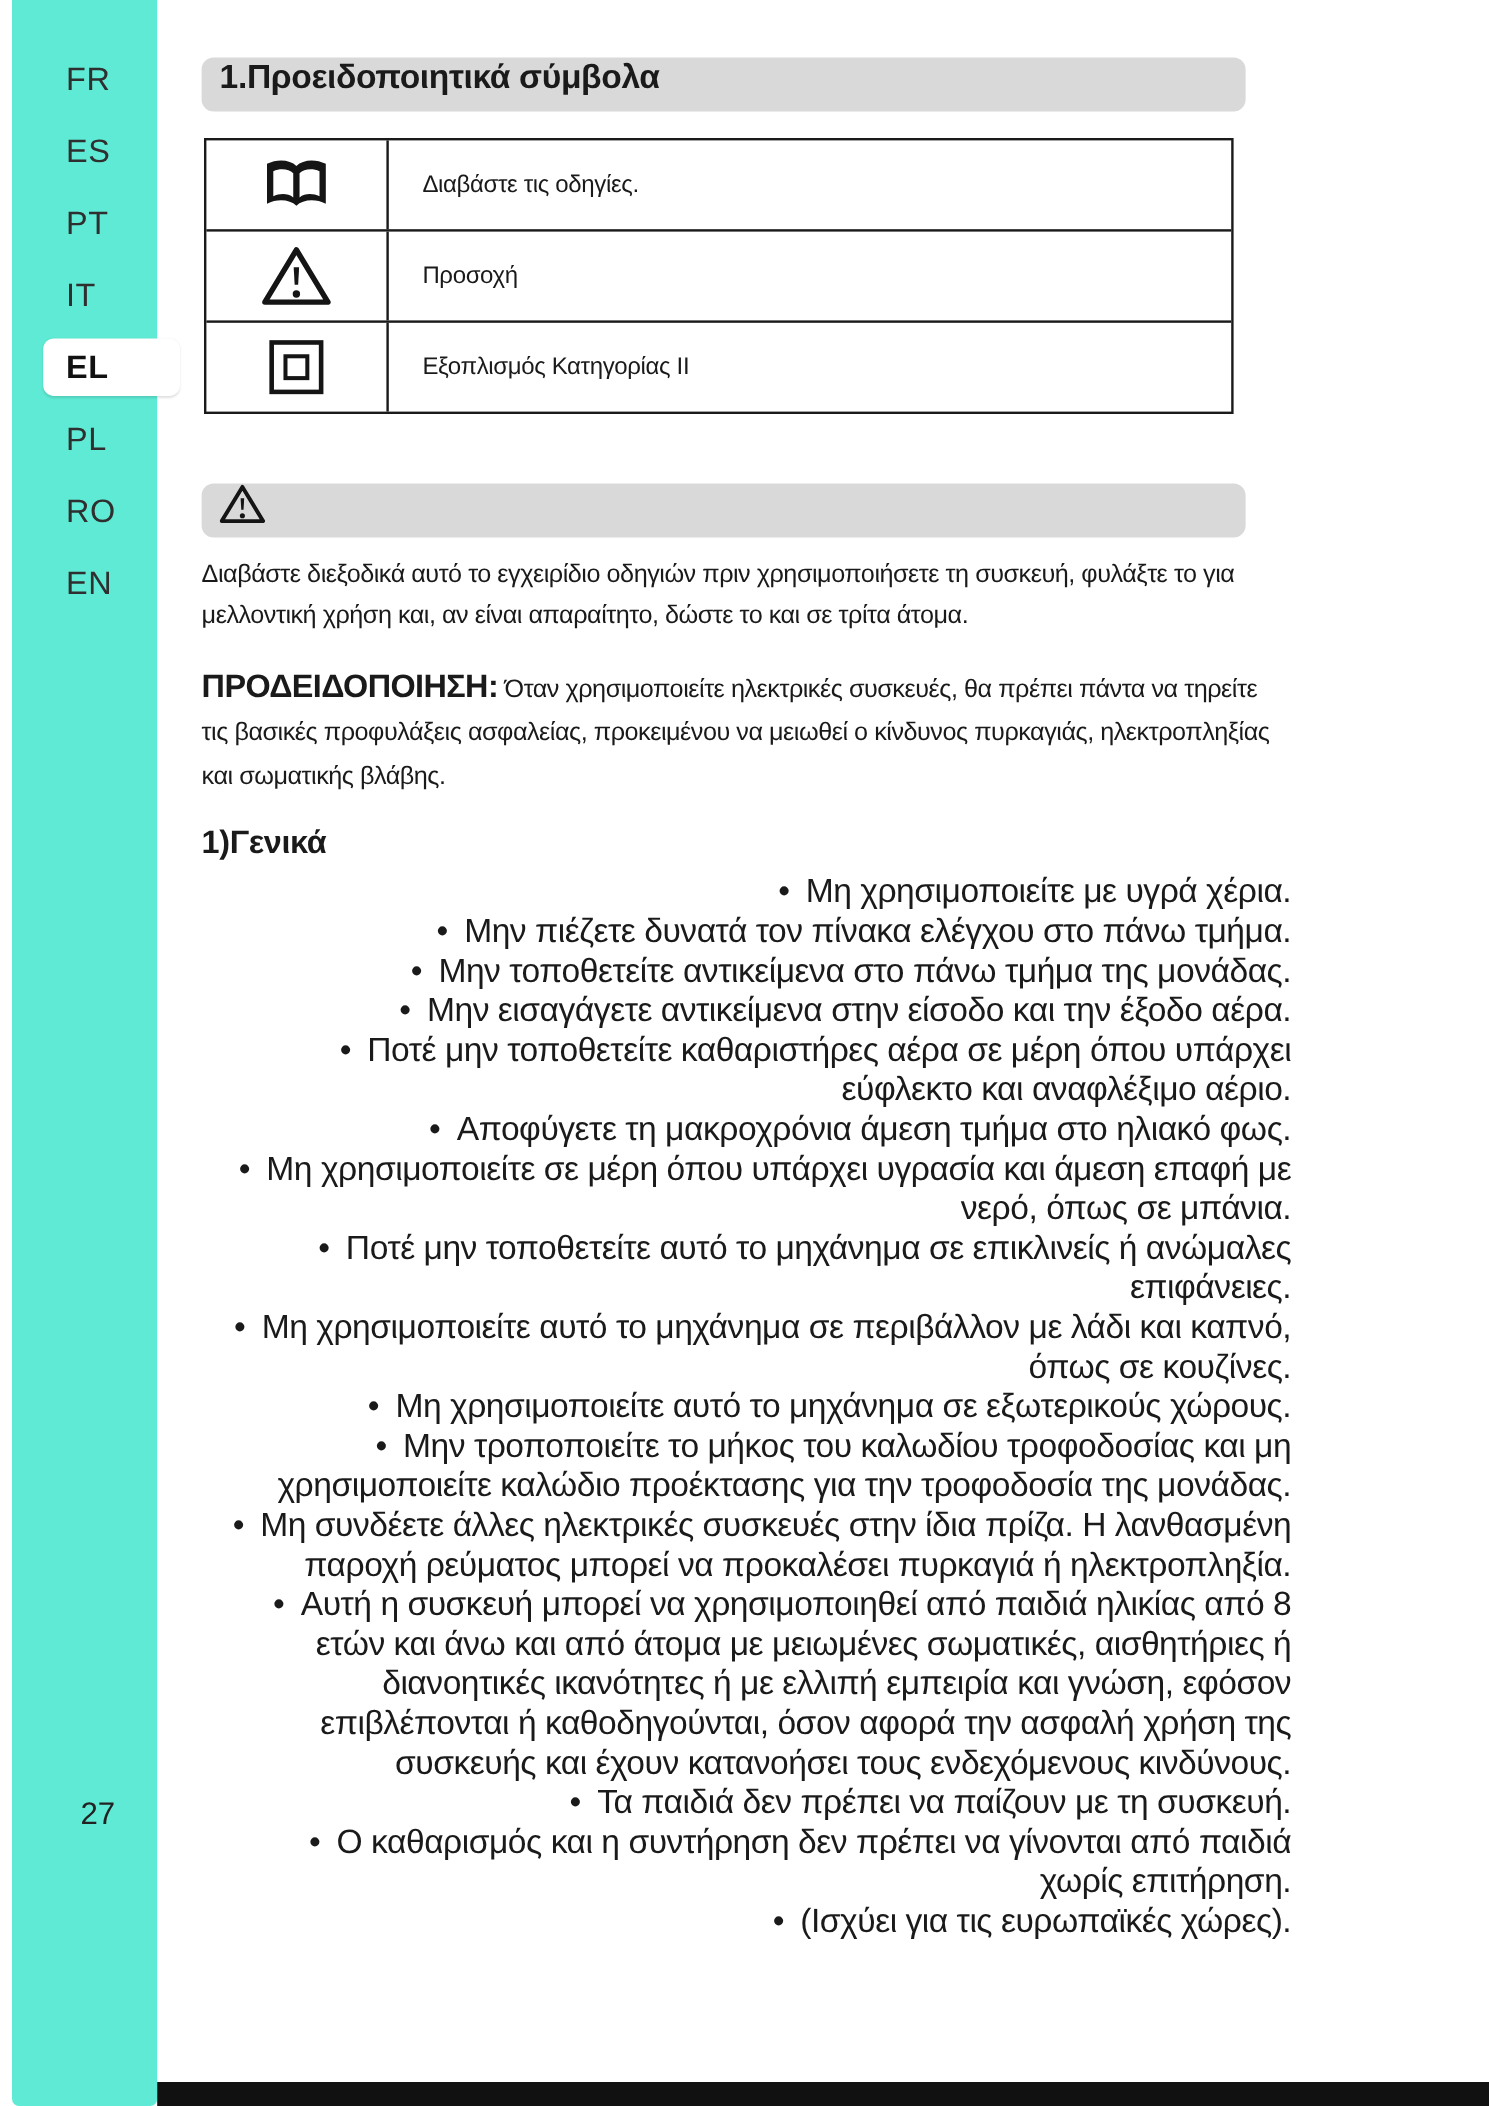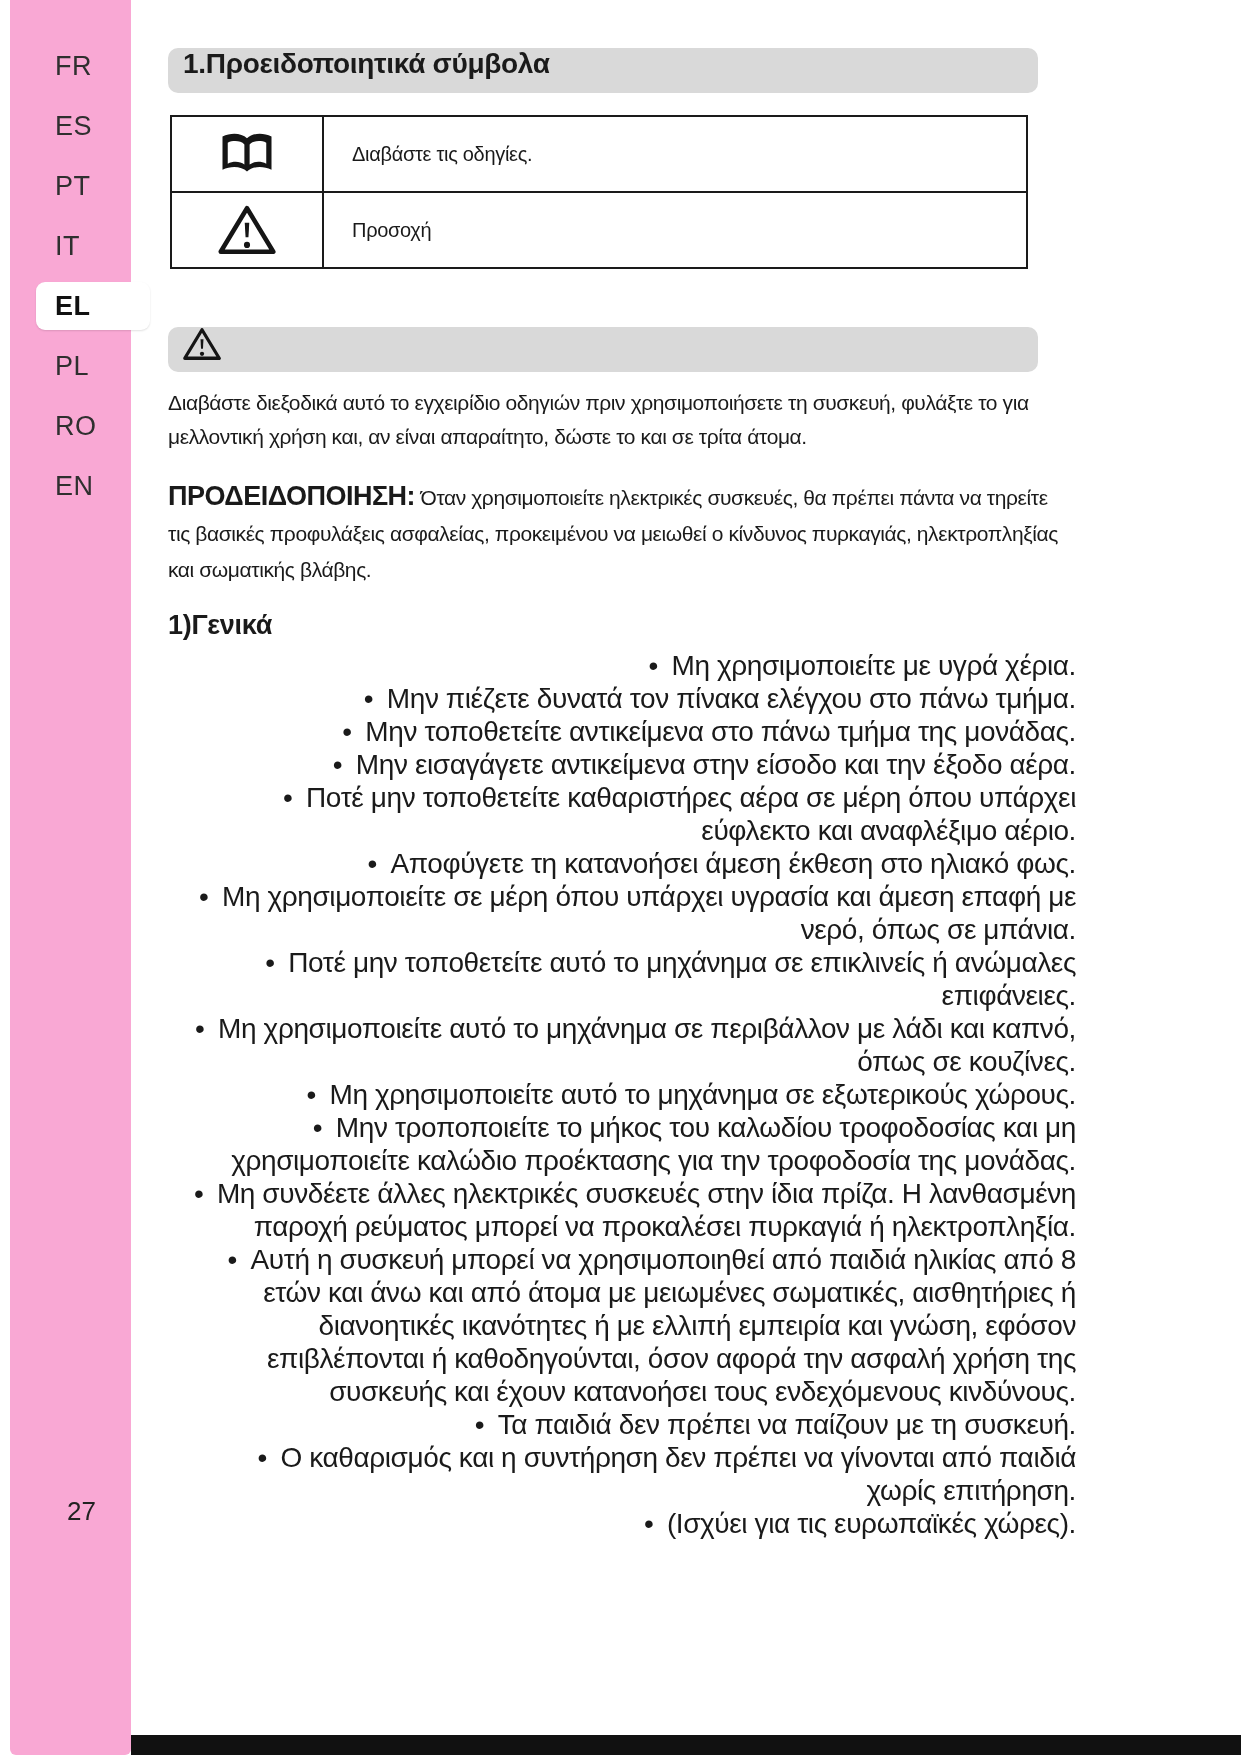--- a/index.html
+++ b/index.html
@@ -9,21 +9,21 @@
     background:#ffffff;
     color:#1a1a1a;
     font-family:"Liberation Sans","DejaVu Sans",sans-serif;
     overflow:hidden;
   }
 
   
   .sidebar {
     position:absolute; left:10px; top:0;
     width:121px; height:1755px;
-    background:#f9a8d4;
+    background:#5eead4;
     border-radius:0 0 6px 6px;
     padding-top:36px;
   }
   .lang-item {
     height:60px;
     display:flex; align-items:center;
     padding-left:45px;
     font-size:27px;
     color:#2f2f2f;
     letter-spacing:0.5px;
@@ -150,20 +150,31 @@
         <span>
           <svg class="icon-svg" width="58" height="52" viewBox="0 0 64 56">
             <path d="M32 4 L61 52 L3 52 Z" fill="none" stroke="#151515" stroke-width="5" stroke-linejoin="round"></path>
             <path d="M34.5 20 L33.6 36 L30.4 36 L29.5 20 Z" fill="#151515"></path>
             <circle cx="32" cy="44.5" r="3.4" fill="#151515"></circle>
           </svg>
         </span>
       </div>
       <div class="tlabel">Προσοχή</div>
     </div>
+    <div class="trow">
+      <div class="ticon">
+        <span>
+          <svg class="icon-svg" width="46" height="46" viewBox="0 0 48 48">
+            <rect x="2.5" y="2.5" width="43" height="43" fill="none" stroke="#151515" stroke-width="4"></rect>
+            <rect x="14.5" y="14.5" width="19" height="19" fill="none" stroke="#151515" stroke-width="3.5"></rect>
+          </svg>
+        </span>
+      </div>
+      <div class="tlabel">Εξοπλισμός Κατηγορίας  II</div>
+    </div>
   </div>
 
   <div class="section-header second">
     <span>
       <svg class="icon-svg" width="38" height="34" viewBox="0 0 64 56">
         <path d="M32 4 L61 52 L3 52 Z" fill="none" stroke="#151515" stroke-width="5.5" stroke-linejoin="round"></path>
         <path d="M34.5 20 L33.6 36 L30.4 36 L29.5 20 Z" fill="#151515"></path>
         <circle cx="32" cy="44.5" r="3.6" fill="#151515"></circle>
       </svg>
     </span>
@@ -176,21 +187,21 @@
     <span>Όταν χρησιμοποιείτε ηλεκτρικές συσκευές, θα πρέπει πάντα να τηρείτε τις βασικές προφυλάξεις ασφαλείας, προκειμένου να μειωθεί ο κίνδυνος πυρκαγιάς, ηλεκτροπληξίας και σωματικής βλάβης.</span>
   </p>
 
   <h3 class="sub-title">1)Γενικά</h3>
 
   <p class="bullet">Μη χρησιμοποιείτε με υγρά χέρια.</p>
   <p class="bullet">Μην πιέζετε δυνατά τον πίνακα ελέγχου στο πάνω τμήμα.</p>
   <p class="bullet">Μην τοποθετείτε αντικείμενα στο πάνω τμήμα της μονάδας.</p>
   <p class="bullet">Μην εισαγάγετε αντικείμενα στην είσοδο και την έξοδο αέρα.</p>
   <p class="bullet">Ποτέ μην τοποθετείτε καθαριστήρες αέρα σε μέρη όπου υπάρχει εύφλεκτο και αναφλέξιμο αέριο.</p>
-  <p class="bullet">Αποφύγετε τη κατανοήσει άμεση έκθεση στο ηλιακό φως.</p>
+  <p class="bullet">Αποφύγετε τη μακροχρόνια άμεση τμήμα στο ηλιακό φως.</p>
   <p class="bullet">Μη χρησιμοποιείτε σε μέρη όπου υπάρχει υγρασία και άμεση επαφή με νερό, όπως σε μπάνια.</p>
   <p class="bullet">Ποτέ μην τοποθετείτε αυτό το μηχάνημα σε επικλινείς ή ανώμαλες επιφάνειες.</p>
   <p class="bullet">Μη χρησιμοποιείτε αυτό το μηχάνημα σε περιβάλλον με λάδι και καπνό, όπως σε κουζίνες.</p>
   <p class="bullet">Μη χρησιμοποιείτε αυτό το μηχάνημα σε εξωτερικούς χώρους.</p>
   <p class="bullet">Μην τροποποιείτε το μήκος του καλωδίου τροφοδοσίας και μη χρησιμοποιείτε καλώδιο προέκτασης για την τροφοδοσία της μονάδας.</p>
   <p class="bullet">Μη συνδέετε άλλες ηλεκτρικές συσκευές στην ίδια πρίζα. Η λανθασμένη παροχή ρεύματος μπορεί να προκαλέσει πυρκαγιά ή ηλεκτροπληξία.</p>
   <p class="bullet">Αυτή η συσκευή μπορεί να χρησιμοποιηθεί από παιδιά ηλικίας από 8 ετών και άνω και από άτομα με μειωμένες σωματικές, αισθητήριες ή διανοητικές ικανότητες ή με ελλιπή εμπειρία και γνώση, εφόσον επιβλέπονται ή καθοδηγούνται, όσον αφορά την ασφαλή χρήση της συσκευής και έχουν κατανοήσει τους ενδεχόμενους κινδύνους.</p>
   <p class="bullet">Τα παιδιά δεν πρέπει να παίζουν με τη συσκευή.</p>
   <p class="bullet">Ο καθαρισμός και η συντήρηση δεν πρέπει να γίνονται από παιδιά χωρίς επιτήρηση.</p>
   <p class="bullet">(Ισχύει για τις ευρωπαϊκές χώρες).</p>

